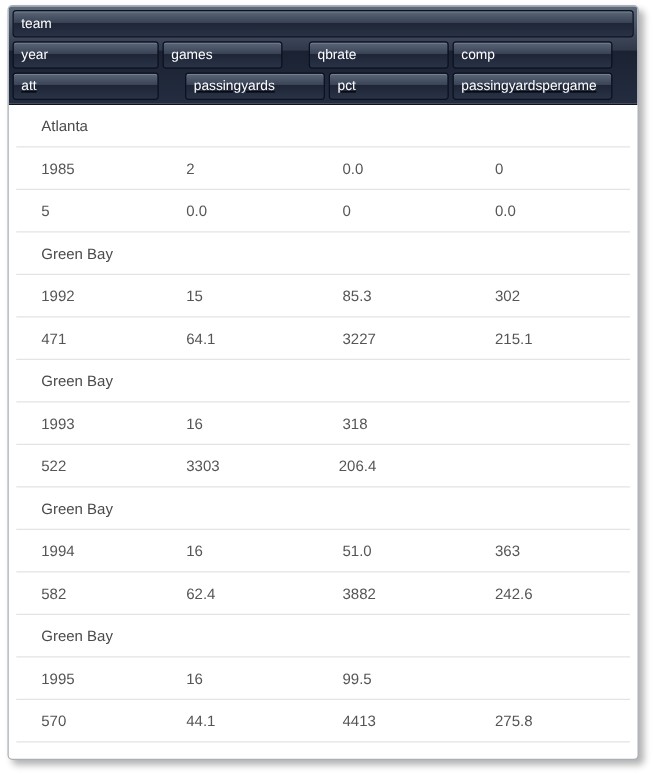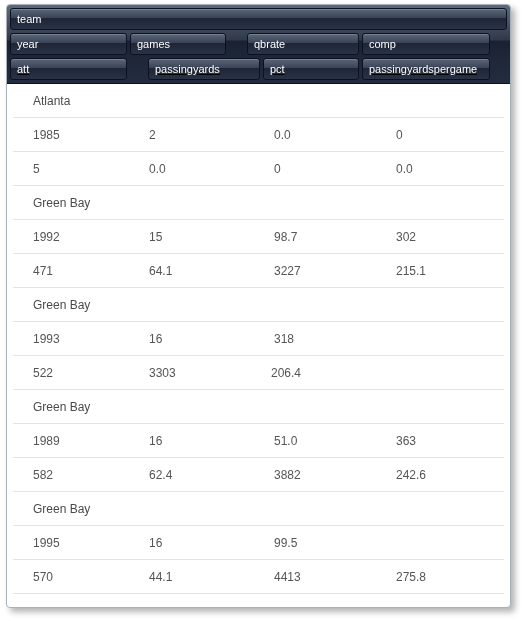--- a/index.html
+++ b/index.html
@@ -124,21 +124,21 @@
       </div>
       <div class="data-row">
         <div class="cell c0 group-label">Green Bay</div>
         <div class="cell c1"></div>
         <div class="cell c2"></div>
         <div class="cell c3"></div>
       </div>
       <div class="data-row">
         <div class="cell c0">1992</div>
         <div class="cell c1">15</div>
-        <div class="cell c2">98.7</div>
+        <div class="cell c2">85.3</div>
         <div class="cell c3">302</div>
       </div>
       <div class="data-row">
         <div class="cell c0">471</div>
         <div class="cell c1">64.1</div>
         <div class="cell c2">3227</div>
         <div class="cell c3">215.1</div>
       </div>
       <div class="data-row">
         <div class="cell c0 group-label">Green Bay</div>
@@ -156,21 +156,21 @@
         <div class="cell c2">3303</div>
         <div class="cell c3">206.4</div>
       </div>
       <div class="data-row">
         <div class="cell c0 group-label">Green Bay</div>
         <div class="cell c1"></div>
         <div class="cell c2"></div>
         <div class="cell c3"></div>
       </div>
       <div class="data-row">
-        <div class="cell c0">1989</div>
+        <div class="cell c0">1994</div>
         <div class="cell c1">16</div>
         <div class="cell c2">51.0</div>
         <div class="cell c3">363</div>
       </div>
       <div class="data-row">
         <div class="cell c0">582</div>
         <div class="cell c1">62.4</div>
         <div class="cell c2">3882</div>
         <div class="cell c3">242.6</div>
       </div>

